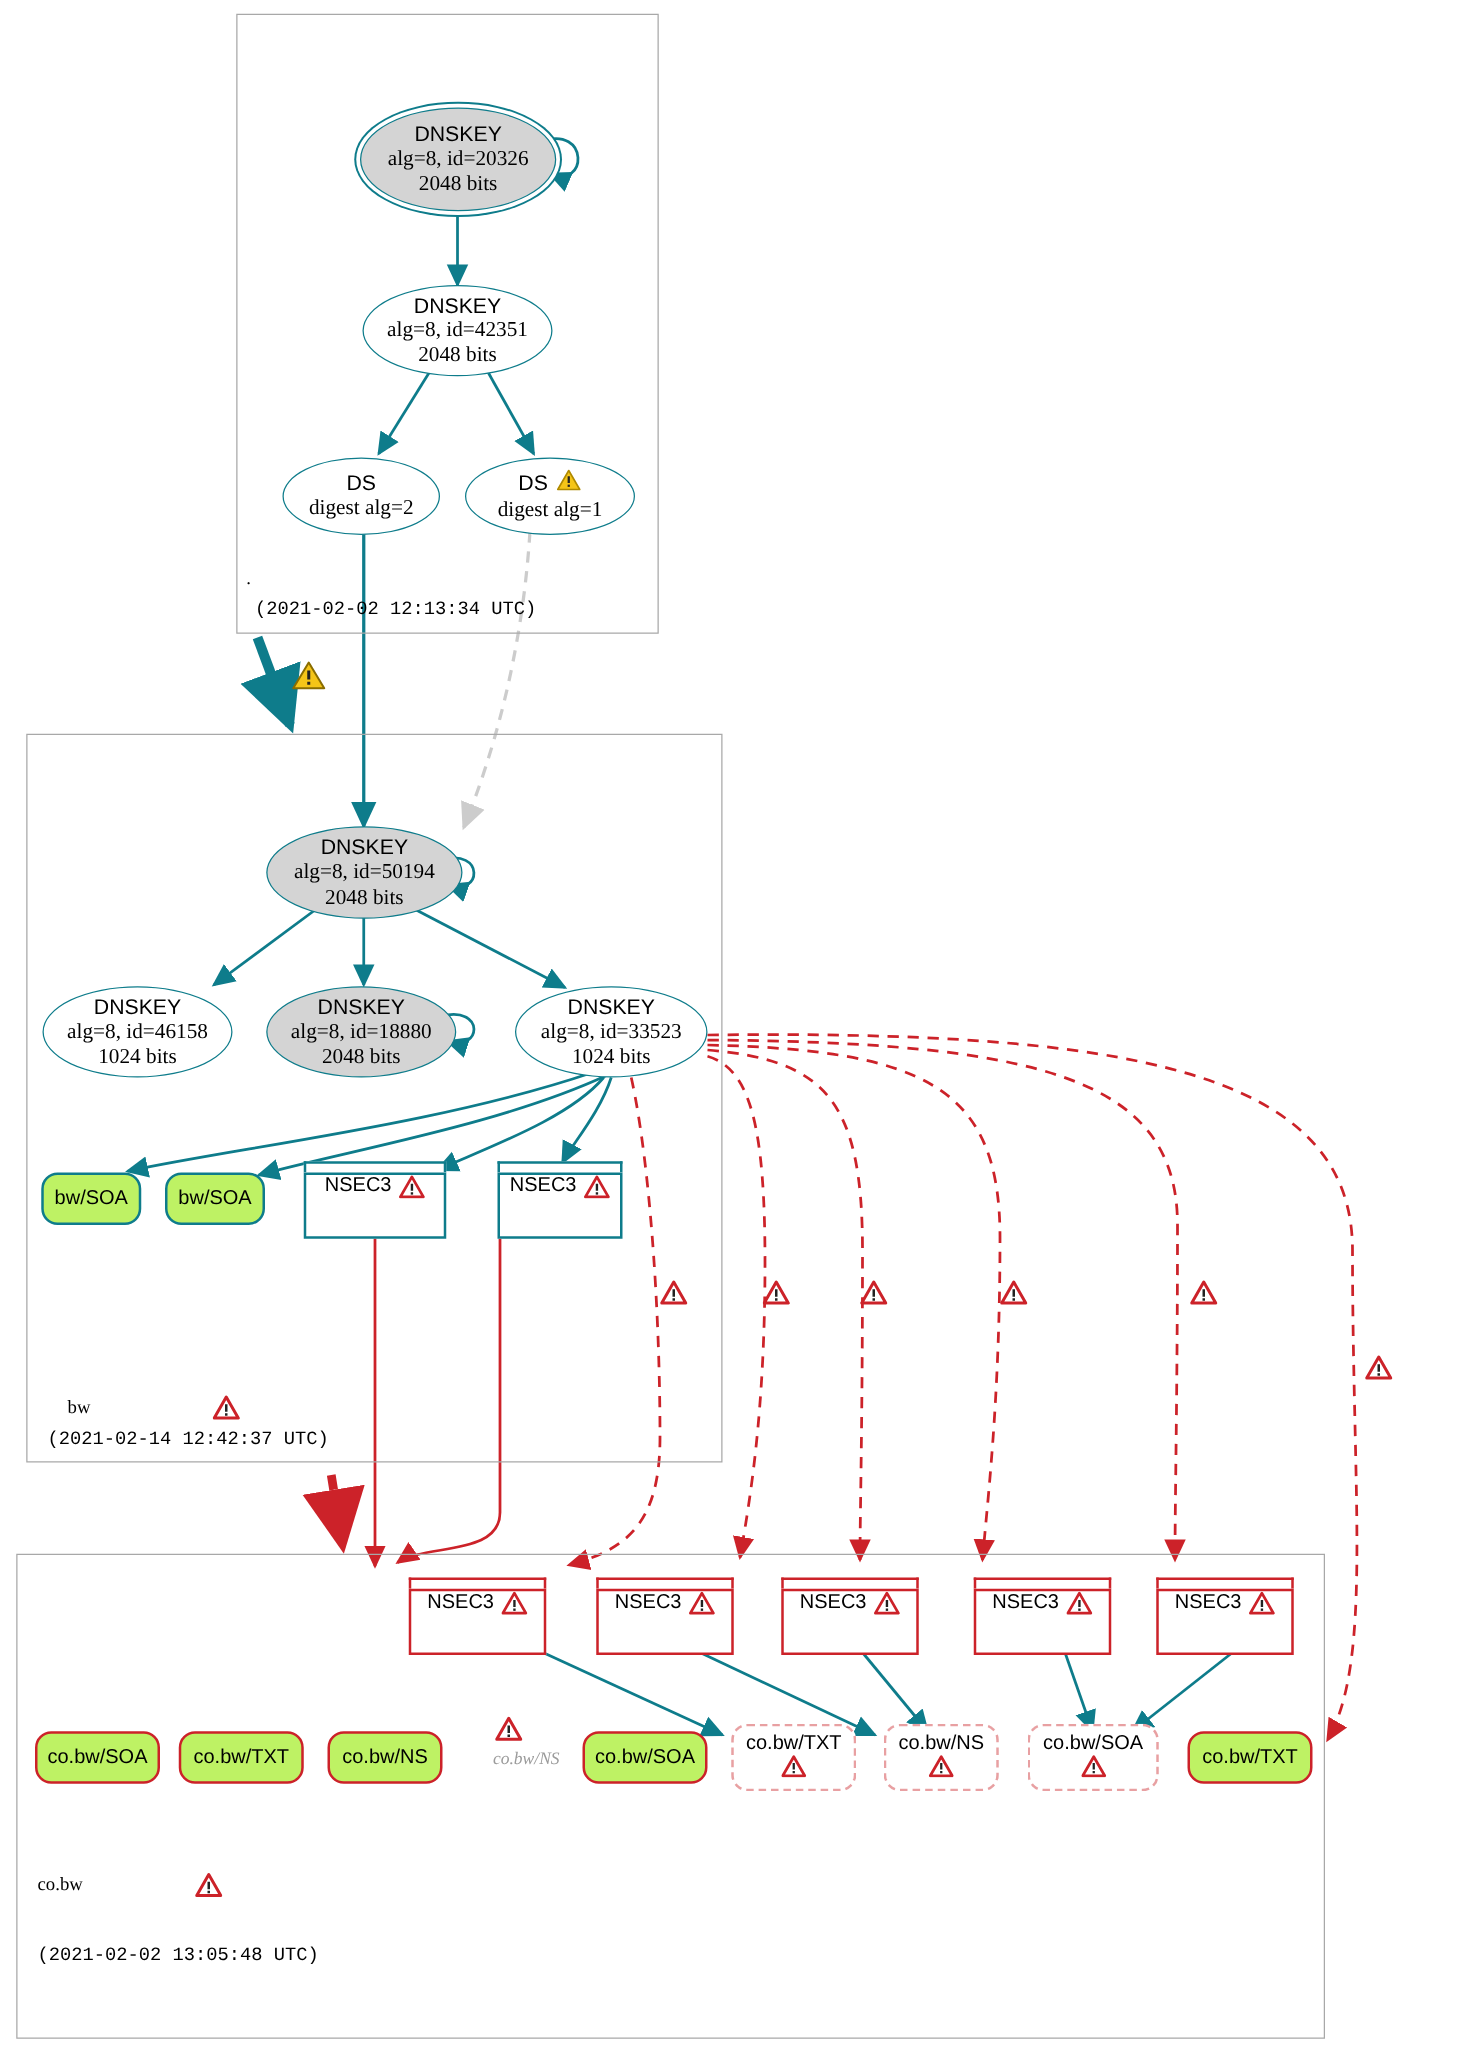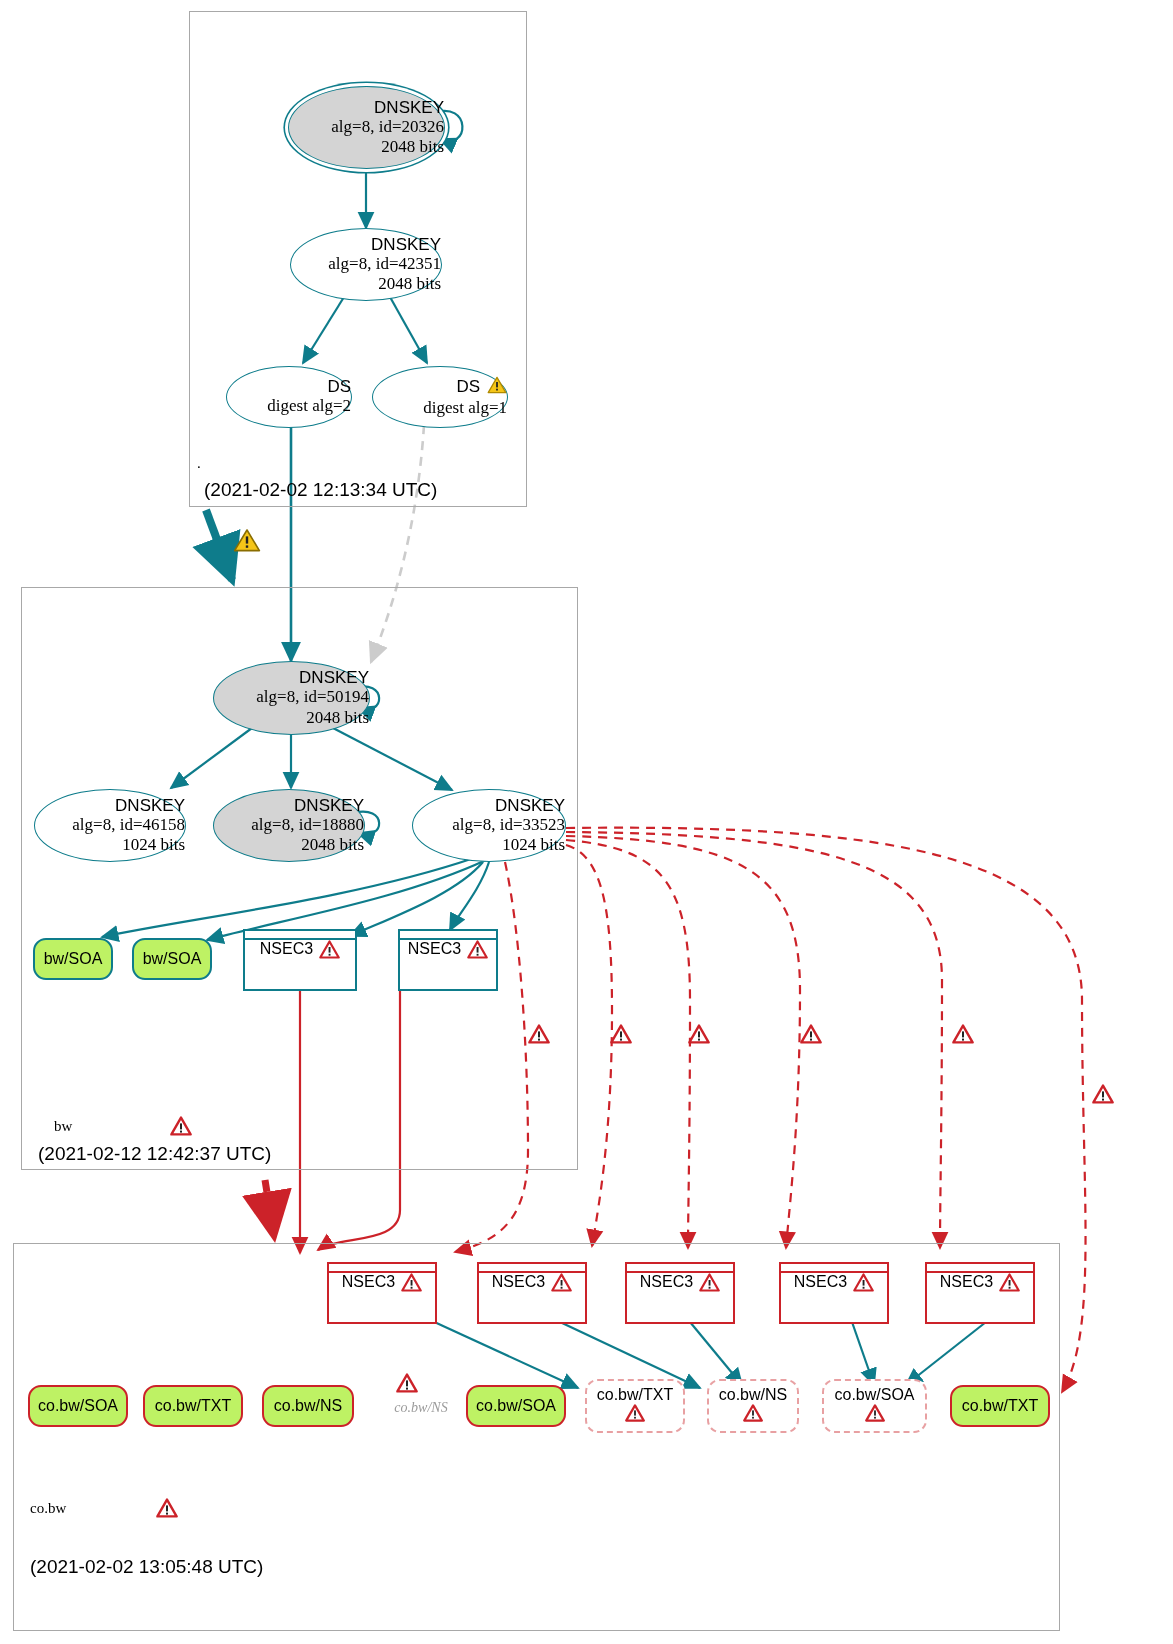--- a/index.html
+++ b/index.html
@@ -1,26 +1,26 @@
 <!DOCTYPE html>
 <html><head>
 <meta charset="utf-8">
 <style>
   html,body{margin:0;padding:0;background:#ffffff;}
   body{font-family:"Liberation Sans", sans-serif;}
   #stage{position:relative;width:1173px;height:1644px;background:#fff;overflow:hidden;}
   svg.layer{position:absolute;left:0;top:0;width:1173px;height:1644px;overflow:visible;}
   .zonebox{position:absolute;border:1px solid #a8a8a8;background:transparent;box-sizing:border-box;}
   .zonelabel{position:absolute;font-family:"Liberation Serif", serif;font-size:15px;color:#000;white-space:nowrap;}
-  .zonets{position:absolute;font-family:Liberation Sans, sans-serif;font-size:19px;color:#000;white-space:nowrap;}
+  .zonets{position:absolute;font-family:Liberation Mono, monospace;font-size:15px;color:#000;white-space:nowrap;}
 
   
   .node{position:absolute;box-sizing:border-box;display:flex;flex-direction:column;
         align-items:center;justify-content:center;text-align:center;}
-  .ell{border-radius:50%;border:1.6px solid #0e7c8b;background:#fff;align-items:flex-end;}
+  .ell{border-radius:50%;border:1.6px solid #0e7c8b;background:#fff;}
   .ell.shaded{background:#d4d4d4;}
   .ell.dbl{box-shadow:0 0 0 3px #fff, 0 0 0 4.6px #0e7c8b;}
   .t1{font-family:"Liberation Sans", sans-serif;font-size:17px;color:#000;line-height:1.12;}
   .t2{font-family:"Liberation Serif", serif;font-size:17px;color:#000;line-height:1.2;}
   .rrect{border:2px solid #0e7c8b;border-radius:13px;background:#bef264;}
   .rrect.red{border-color:#cc2229;}
   .rrect.dashred{border:2px dashed #e8a0a2;background:#fff;}
   .lbl{font-family:"Liberation Sans", sans-serif;font-size:16px;color:#000;white-space:nowrap;}
   .lbl.grey{color:#9b9b9b;font-style:italic;font-family:"Liberation Serif",serif;font-size:14px;}
 
@@ -110,21 +110,21 @@
     <path d="M852,1322 L874,1385" fill="none" stroke="#0e7c8b" stroke-width="2.2" marker-end="url(#ahTeal)"></path>
     <path d="M986,1322 L906,1385" fill="none" stroke="#0e7c8b" stroke-width="2.2" marker-end="url(#ahTeal)"></path>
   </svg>
 
   <div class="zonebox" style="left:189px;top:11px;width:338px;height:496px;"></div>
   <div class="zonelabel" style="left:197px;top:455px;">.</div>
   <div class="zonets" style="left:204px;top:479px;">(2021-02-02 12:13:34 UTC)</div>
 
   <div class="zonebox" style="left:21px;top:587px;width:557px;height:583px;"></div>
   <div class="zonelabel" style="left:54px;top:1118px;">bw</div>
-  <div class="zonets" style="left:38px;top:1143px;">(2021-02-12 12:42:37 UTC)</div>
+  <div class="zonets" style="left:38px;top:1143px;">(2021-02-14 12:42:37 UTC)</div>
   <div class="warnabs" style="left:170px;top:1116px;">
     <svg width="22" height="20" viewBox="0 0 22 20">
         <path d="M11 1.6 L20.6 18.4 L1.4 18.4 Z" fill="#fff" stroke="#cc2229" stroke-width="2.4" stroke-linejoin="round"></path>
         <rect x="10" y="7.4" width="2" height="6" fill="#222"></rect>
         <rect x="10" y="14.6" width="2" height="2" fill="#222"></rect>
       </svg>
   </div>
 
   <div class="zonebox" style="left:13px;top:1243px;width:1047px;height:388px;"></div>
   <div class="zonelabel" style="left:30px;top:1500px;font-family:Liberation Serif, serif;">co.bw</div>

